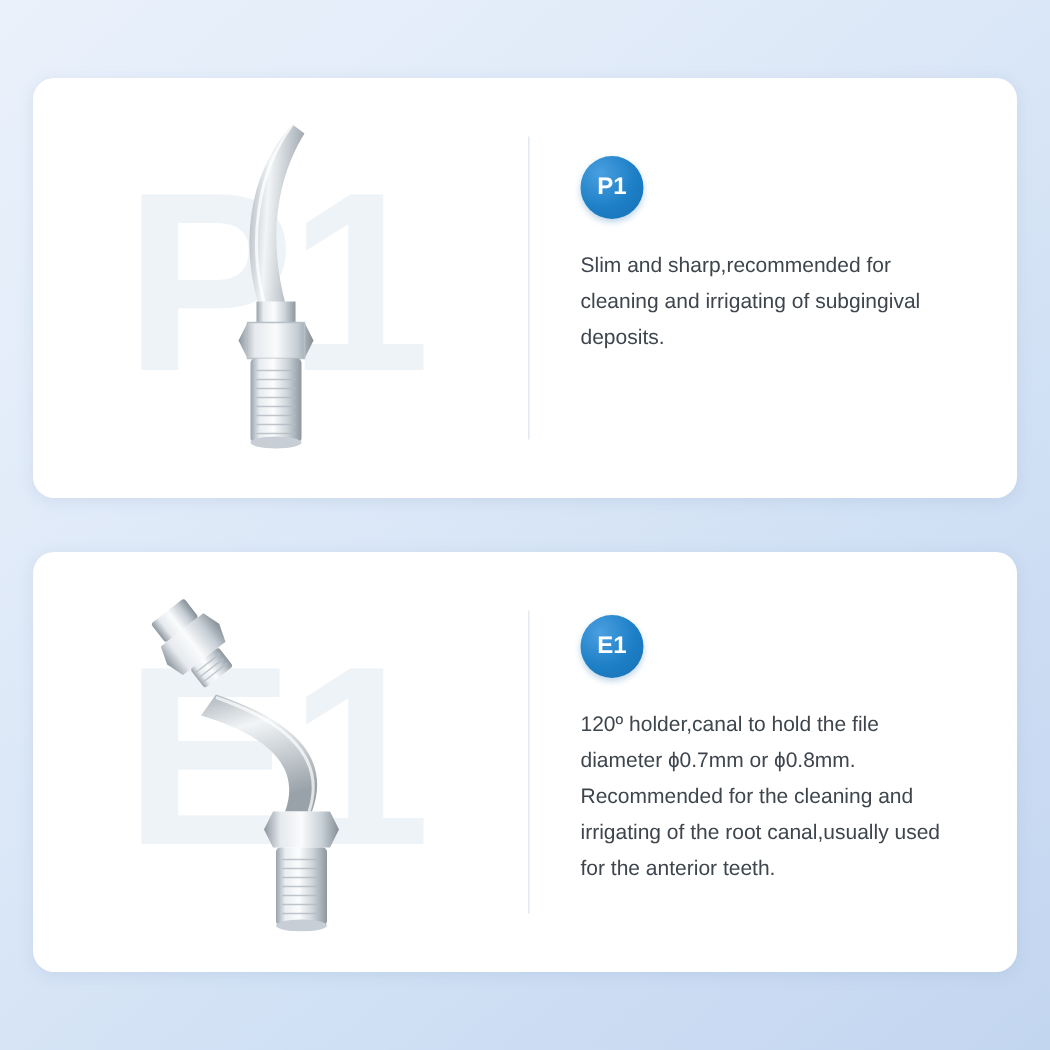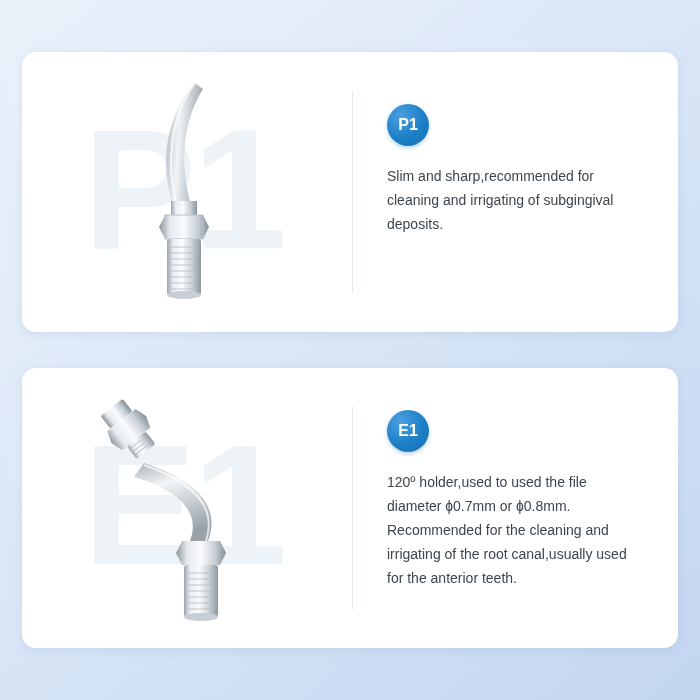--- a/index.html
+++ b/index.html
@@ -208,17 +208,17 @@
             <line x1="106" y1="212" x2="132" y2="212"></line>
             <line x1="106" y1="218" x2="132" y2="218"></line>
           </g>
           <ellipse cx="119" cy="226" rx="17" ry="4" fill="#c7ced5"></ellipse>
         </svg>
       </div>
     </div>
     <div class="divider"></div>
     <div class="card-right">
       <div class="badge">E1</div>
-      <div class="desc">120º holder,used to used the file diameter ɸ0.7mm or ɸ0.8mm. Recommended for the cleaning and irrigating of the root canal,usually used for the anterior teeth.</div>
+      <div class="desc">120º holder,canal to hold the file diameter ɸ0.7mm or ɸ0.8mm. Recommended for the cleaning and irrigating of the root canal,usually used for the anterior teeth.</div>
     </div>
   </div>
 
 </div>
 
 </body></html>

